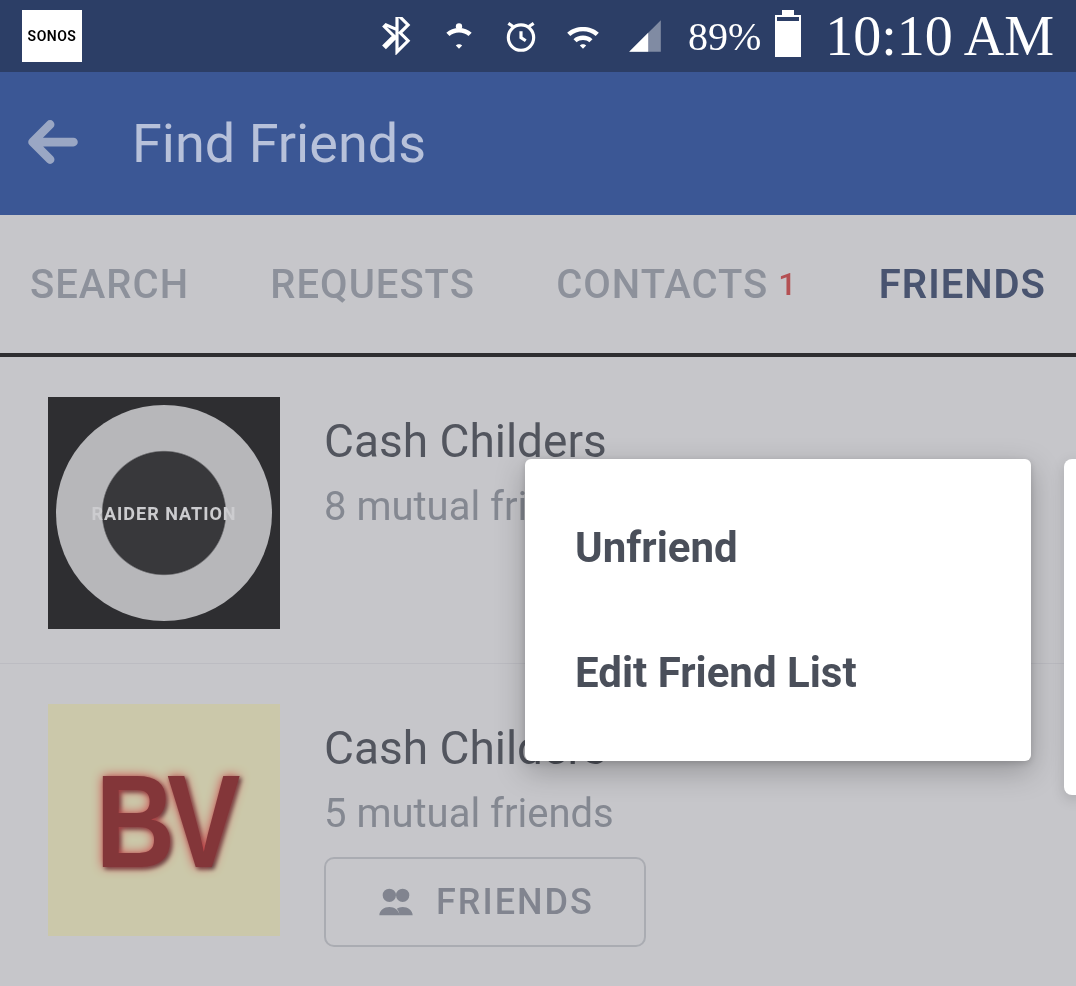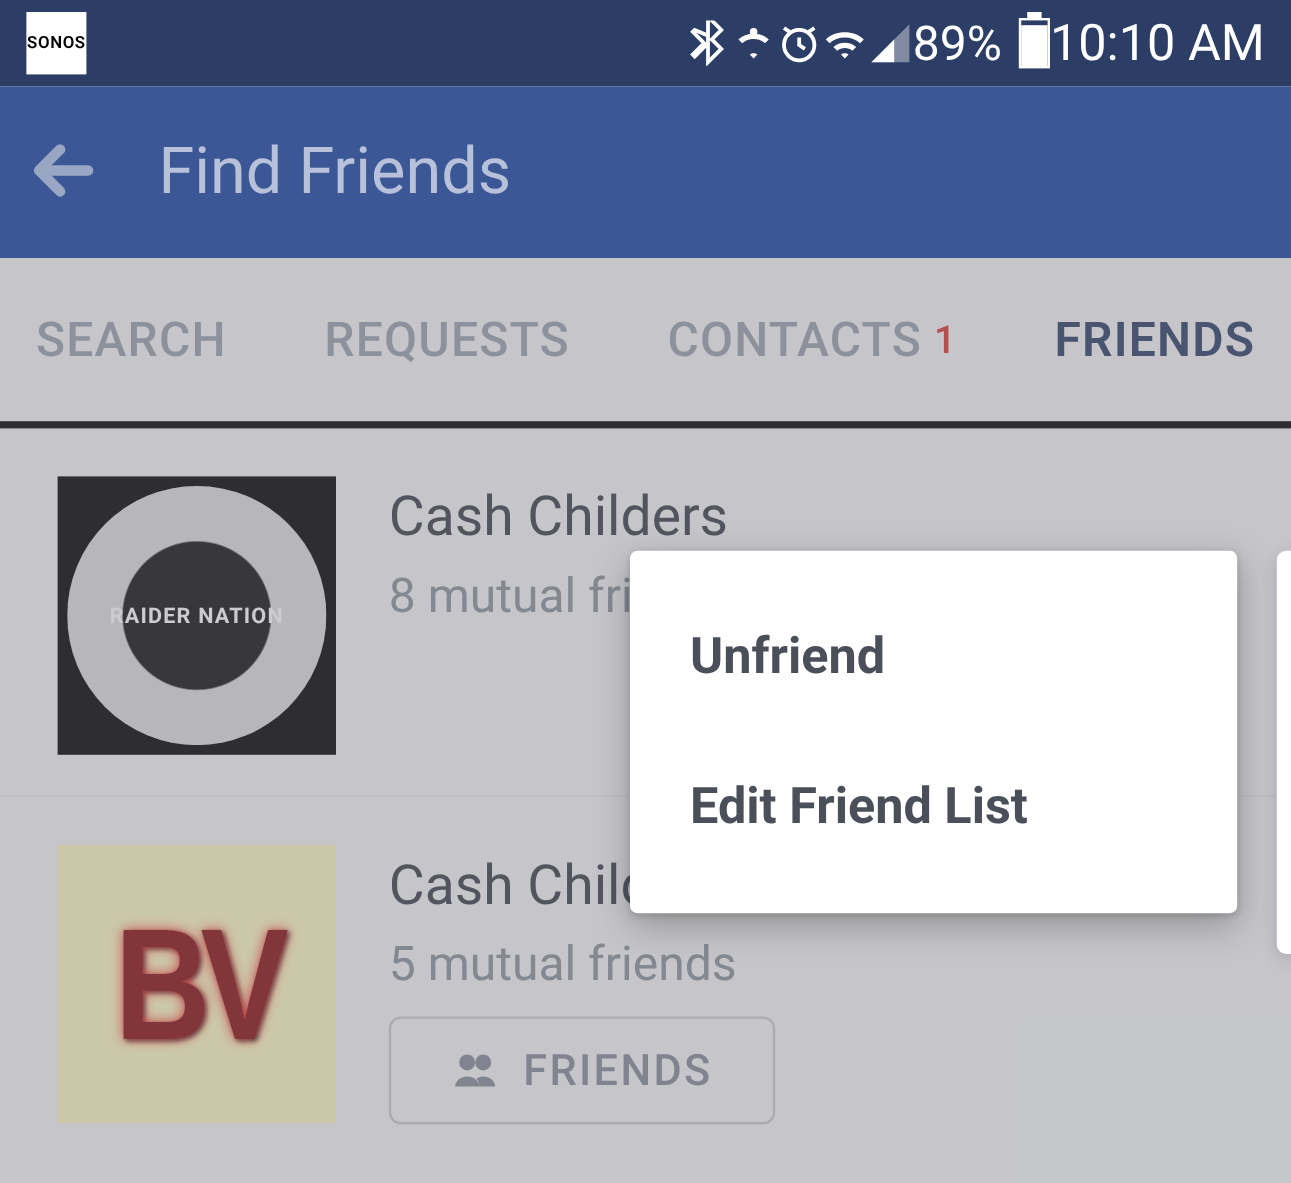--- a/index.html
+++ b/index.html
@@ -15,57 +15,58 @@
     font-size: 40px;
   }
   .status-left { display: flex; align-items: center; }
   .sonos-badge {
     background: #fff;
     color: #000;
     font-size: 14px;
     font-weight: 600;
     letter-spacing: 0.5px;
     padding: 10px 4px;
-    width: 50px;
+    width: 60px;
     height: 52px;
     display: flex;
     align-items: center;
     justify-content: center;
   }
   .status-right {
     margin-left: auto;
     display: flex;
     align-items: center;
-    gap: 0;
+    gap: 24px;
     font-weight: 400;
+    font-family: Liberation Serif, serif;
   }
   .status-right svg { width: 38px; height: 38px; fill: #fff; }
   .battery-wrap { display:flex; align-items:center; gap:14px; }
   .battery-pct { font-size: 40px; }
   .battery-icon { width: 26px; height: 42px; position: relative; }
   .battery-icon .cap { position:absolute; top:-5px; left:7px; width:12px; height:5px; background:#fff; }
   .battery-icon .body { position:absolute; top:0; left:0; width:26px; height:42px; border:2px solid #fff; }
   .battery-icon .fill { position:absolute; bottom:2px; left:2px; width:22px; height:34px; background:#fff; }
-  .clock { font-size: 42px; }
+  .clock { font-size: 56px; }
 
   .app-bar {
     height: 143px;
     background: #3b5795;
     display: flex;
     align-items: center;
     padding: 0 18px;
     gap: 44px;
   }
   .back-btn svg { width: 70px; height: 70px; stroke: #9aa7c4; stroke-width: 6; fill:none; stroke-linecap:round; stroke-linejoin:round; }
   .app-title { color: #b7c1da; font-size: 54px; font-weight: 400; }
 
   .tab-strip {
     height: 142px;
     background: #f5f6f7;
-    border-bottom: 6px solid #000000;
+    border-bottom: 4px solid #000000;
     display: flex;
     align-items: center;
     justify-content: space-between;
     padding: 0 30px;
   }
   .tab {
     font-size: 40px;
     font-weight: 500;
     color: #9aa0ac;
     letter-spacing: 1px;
@@ -107,21 +108,21 @@
   .avatar.bv {
     background: #fef9c3;
     color:#8a0d0d;
   }
   .avatar.bv span {
     font-size:110px; font-weight:800; letter-spacing:-8px;
     font-family: Impact, sans-serif;
     text-shadow: 0 0 10px #ff2a2a, 2px 2px 4px #000;
     transform: scaleY(1.2);
   }
-  .friend-info { display:flex; flex-direction:column; gap:8px; padding-top:8px; flex:1; }
+  .friend-info { display:flex; flex-direction:column; gap:8px; padding-top:8px; flex:1;margin-top:10px; }
   .friend-name { font-size: 46px; color:#3a3f4a; line-height:1.15; }
   .friend-mutual { font-size: 40px; color:#8c919c; line-height:1.25; margin-top:6px; }
   .friend-action {
     margin-top:10px;
     align-self:flex-start;
   }
   .friends-pill {
     border: 2px solid #c9cbd1;
     border-radius: 10px;
     padding: 22px 50px;

